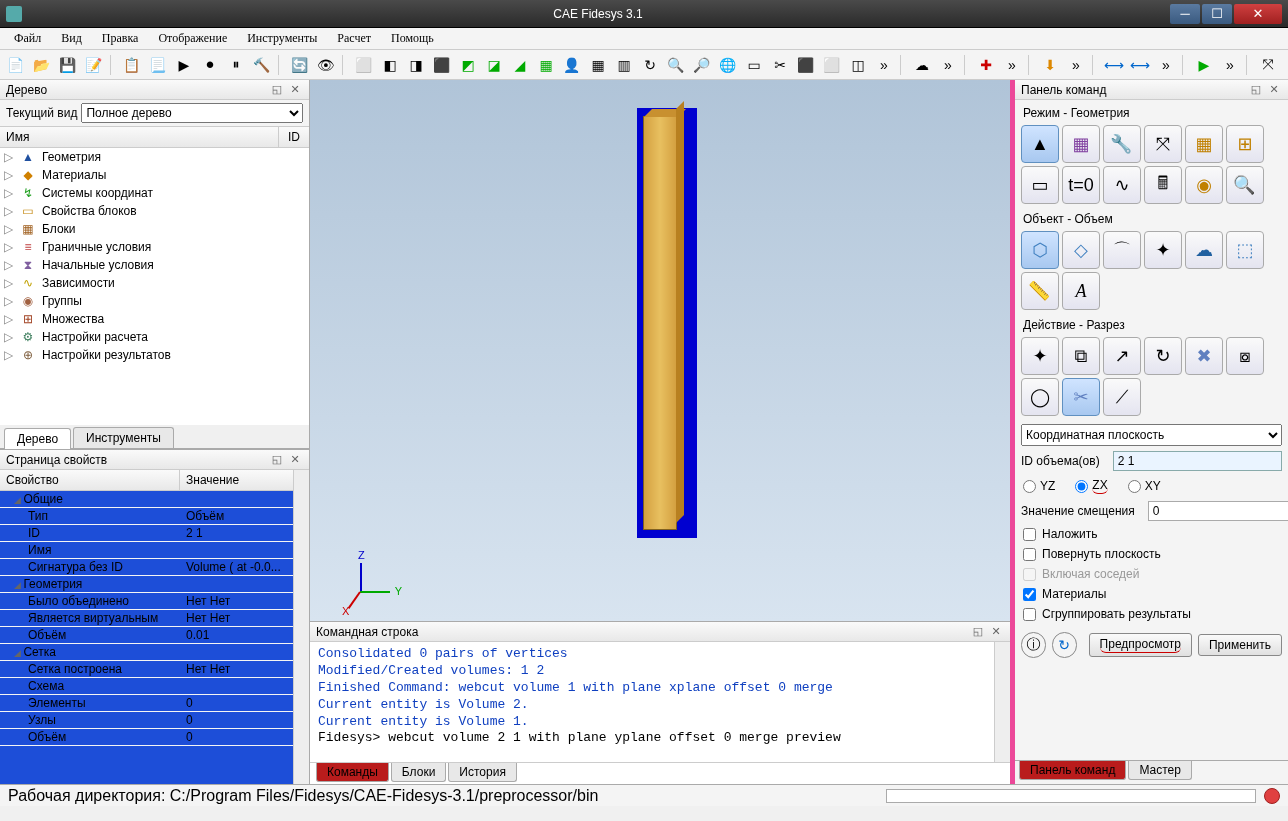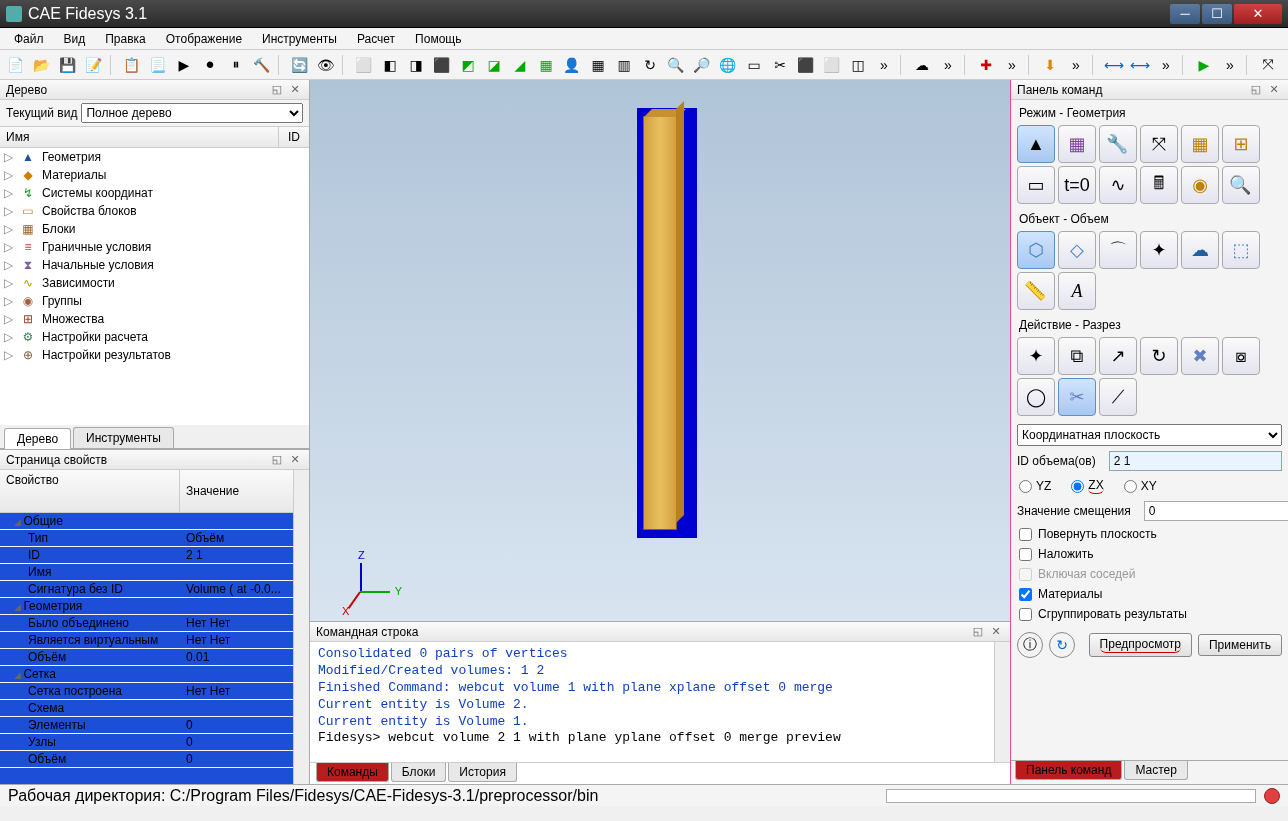--- a/index.html
+++ b/index.html
@@ -1,25 +1,25 @@
 <!DOCTYPE html>
 <html><head>
 <meta charset="utf-8">
 <style>
 * { box-sizing: border-box; margin: 0; padding: 0; }
 body { font-family: "Segoe UI", Tahoma, sans-serif; font-size: 12px; background: #f0f0f0; overflow: hidden; width: 1288px; height: 821px; position: relative; }
 .titlebar { height: 28px; background: linear-gradient(#4a4a4a, #2a2a2a); color: #fff; display: flex; align-items: center; padding: 0 6px; border-bottom: 1px solid #000; }
 .titlebar-icon { width: 16px; height: 16px; background: #5aa; border-radius: 2px; margin-right: 6px; }
-.titlebar-title { flex: 1; font-size: 16px; }
+.titlebar-title { flex: 1; font-size: 12px; text-align: center; }
 .win-btns { display: flex; }
 .win-btn { width: 30px; height: 20px; display: flex; align-items: center; justify-content: center; color: #fff; margin-left: 2px; font-size: 13px; }
 .win-min { background: linear-gradient(#5a7aa0,#3a5a80); border-radius: 2px; }
 .win-max { background: linear-gradient(#5a7aa0,#3a5a80); border-radius: 2px; }
 .win-close { background: linear-gradient(#d04040,#a02020); width: 48px; border-radius: 2px; }
-.menubar { height: 22px; background: #f4f4f4; border-bottom: 1px solid #ccc; display: flex; align-items: center; padding: 0 6px; gap: 4px; }
+.menubar { height: 22px; background: #f4f4f4; border-bottom: 1px solid #ccc; display: flex; align-items: center; padding: 0 6px; gap: 4px; font-family: Liberation Serif, serif; }
 .menubar span { padding: 2px 8px; cursor: default; }
 .toolbar { height: 30px; background: #f4f4f4; border-bottom: 1px solid #ccc; display: flex; align-items: center; padding: 2px 4px; gap: 2px; overflow: hidden; white-space: nowrap; }
 .tb-btn { width: 24px; height: 24px; border: 1px solid transparent; display: inline-flex; align-items: center; justify-content: center; font-size: 14px; border-radius: 3px; flex-shrink: 0; }
 .tb-sep { width: 6px; height: 20px; border-left: 1px solid #ccc; margin: 0 2px; flex-shrink: 0; }
 .main-grid { display: grid; grid-template-columns: 310px 1fr 278px; grid-template-rows: 1fr; height: 704px; }
 .left-col { display: flex; flex-direction: column; border-right: 1px solid #aaa; }
 .panel-header { height: 20px; background: linear-gradient(#fafafa,#e8e8e8); border-bottom: 1px solid #ccc; display: flex; align-items: center; padding: 0 6px; font-size: 12px; }
 .panel-header .spacer { flex: 1; }
 .panel-header .hbtn { width: 16px; height: 14px; font-size: 11px; text-align: center; color: #666; margin-left: 2px; }
 .tree-panel { flex: 0 0 370px; display: flex; flex-direction: column; background: #fff; border-bottom: 1px solid #aaa; }
@@ -31,21 +31,21 @@
 .tree-body { flex: 1; overflow: auto; background: #fff; }
 .tree-item { display: flex; align-items: center; padding: 2px 4px 2px 18px; font-size: 12px; gap: 6px; }
 .tree-item .exp { width: 10px; color: #888; font-size: 12px; margin-left: -14px; cursor: default; }
 .tree-item .ticon { width: 16px; height: 14px; display: inline-flex; align-items: center; justify-content: center; font-size: 12px; }
 .tabs-row { height: 24px; background: #f0f0f0; display: flex; align-items: flex-end; padding: 0 4px; border-bottom: 1px solid #aaa; }
 .tab { padding: 3px 12px; border: 1px solid #aaa; border-bottom: none; background: #e8e8e8; margin-right: 2px; font-size: 12px; border-radius: 3px 3px 0 0; }
 .tab.active { background: #fff; position: relative; top: 1px; }
 .props-panel { flex: 1; display: flex; flex-direction: column; background: #1d4ed8; }
 .props-head { display: flex; background: linear-gradient(#fafafa,#e8e8e8); border-bottom: 1px solid #ccc; font-size: 12px; }
 .props-head .pc1 { width: 180px; padding: 3px 6px; border-right: 1px solid #ccc; }
-.props-head .pc2 { flex: 1; padding: 14px 6px; }
+.props-head .pc2 { flex: 1; padding: 3px 6px; }
 .props-body { flex: 1; overflow: auto; }
 .prop-row { display: flex; font-size: 12px; border-bottom: 1px solid #f4f4f4; }
 .prop-row .pc1 { width: 180px; padding: 1px 6px 1px 28px; }
 .prop-row .pc2 { flex: 1; padding: 1px 6px; }
 .prop-row.group .pc1 { padding-left: 14px; font-weight: normal; }
 .prop-row.group .pc1::before { content: "◢ "; font-size: 9px; color: #666; }
 .center-col { display: flex; flex-direction: column; }
 .viewport { flex: 1; background: linear-gradient(#b0c4d8, #d8e4f0); position: relative; }
 .model { position: absolute; left: 50%; top: 45%; transform: translate(-50%,-50%); }
 .blue-plane { width: 60px; height: 430px; background: #0000d0; position: absolute; left: -6px; top: -8px; }
@@ -60,21 +60,21 @@
 .axis-y::after { content: "Y"; position: absolute; right: -12px; top: -6px; color: #0a0; font-size: 11px; }
 .axis-x { width: 20px; height: 2px; background: #c00; position: absolute; bottom: 0; transform: rotate(125deg); transform-origin: left; }
 .axis-x::after { content: "X"; position: absolute; left: 20px; top: -4px; color: #c00; font-size: 11px; transform: rotate(-125deg); }
 .cmdline-panel { height: 163px; border-top: 1px solid #aaa; display: flex; flex-direction: column; background: #fff; }
 .cmd-body { flex: 1; overflow: auto; padding: 4px 8px; font-family: "Courier New", monospace; font-size: 13px; line-height: 1.3; }
 .cmd-body .blue { color: #1040c0; }
 .cmd-body .black { color: #000; }
 .cmd-tabs { height: 22px; display: flex; align-items: flex-start; padding: 0 6px; border-top: 1px solid #ccc; }
 .cmd-tab { padding: 2px 10px; border: 1px solid #aaa; border-top: none; background: #e8e8e8; margin-right: 2px; font-size: 12px; border-radius: 0 0 3px 3px; }
 .cmd-tab.active { background: #b91c1c; }
-.right-col { border-left: 1px solid #ec4899; display: flex; flex-direction: column; background: #f4f4f4; }
+.right-col { border-left: 5px solid #ec4899; display: flex; flex-direction: column; background: #f4f4f4; }
 .cmd-panel-body { flex: 1; overflow: auto; padding: 4px 6px; }
 .section-label { font-size: 12px; padding: 2px 2px; }
 .icon-grid { display: flex; flex-wrap: wrap; gap: 3px; padding: 3px 0 6px 0; }
 .big-btn { width: 38px; height: 38px; border: 1px solid #aaa; background: linear-gradient(#fafafa,#e4e4f0); border-radius: 4px; display: flex; align-items: center; justify-content: center; font-size: 18px; }
 .big-btn.sel { background: linear-gradient(#d0e4ff,#a8c8f0); border-color: #6090c0; }
 .dd-row { padding: 2px 0; }
 .dd-row select { width: 100%; height: 22px; font-size: 12px; }
 .field-row { display: flex; align-items: center; padding: 3px 0; gap: 13px; font-size: 12px; }
 .field-row label { white-space: nowrap; }
 .field-row input[type=text] { flex: 1; height: 20px; font-size: 12px; padding: 0 4px; border: 1px solid #8aa; background: #eaf4ff; }
@@ -446,25 +446,25 @@
             <input type="radio" name="plane" style=""> 
             <span>XY</span>
           </label>
       </div>
       <div class="field-row">
         <label>Значение смещения</label>
         <input type="text" class="plain" value="0" style="">
       </div>
       <div class="chk-row">
           <input type="checkbox" style=""> 
-          <span>Повернуть плоскость</span>
+          <span>Наложить</span>
         </div>
       <div class="chk-row">
           <input type="checkbox" style=""> 
-          <span>Наложить</span>
+          <span>Повернуть плоскость</span>
         </div>
       <div class="chk-row disabled">
           <input type="checkbox" disabled="" style=""> 
           <span>Включая соседей</span>
         </div>
       <div class="chk-row">
           <input type="checkbox" checked="" style=""> 
           <span>Материалы</span>
         </div>
       <div class="chk-row">

